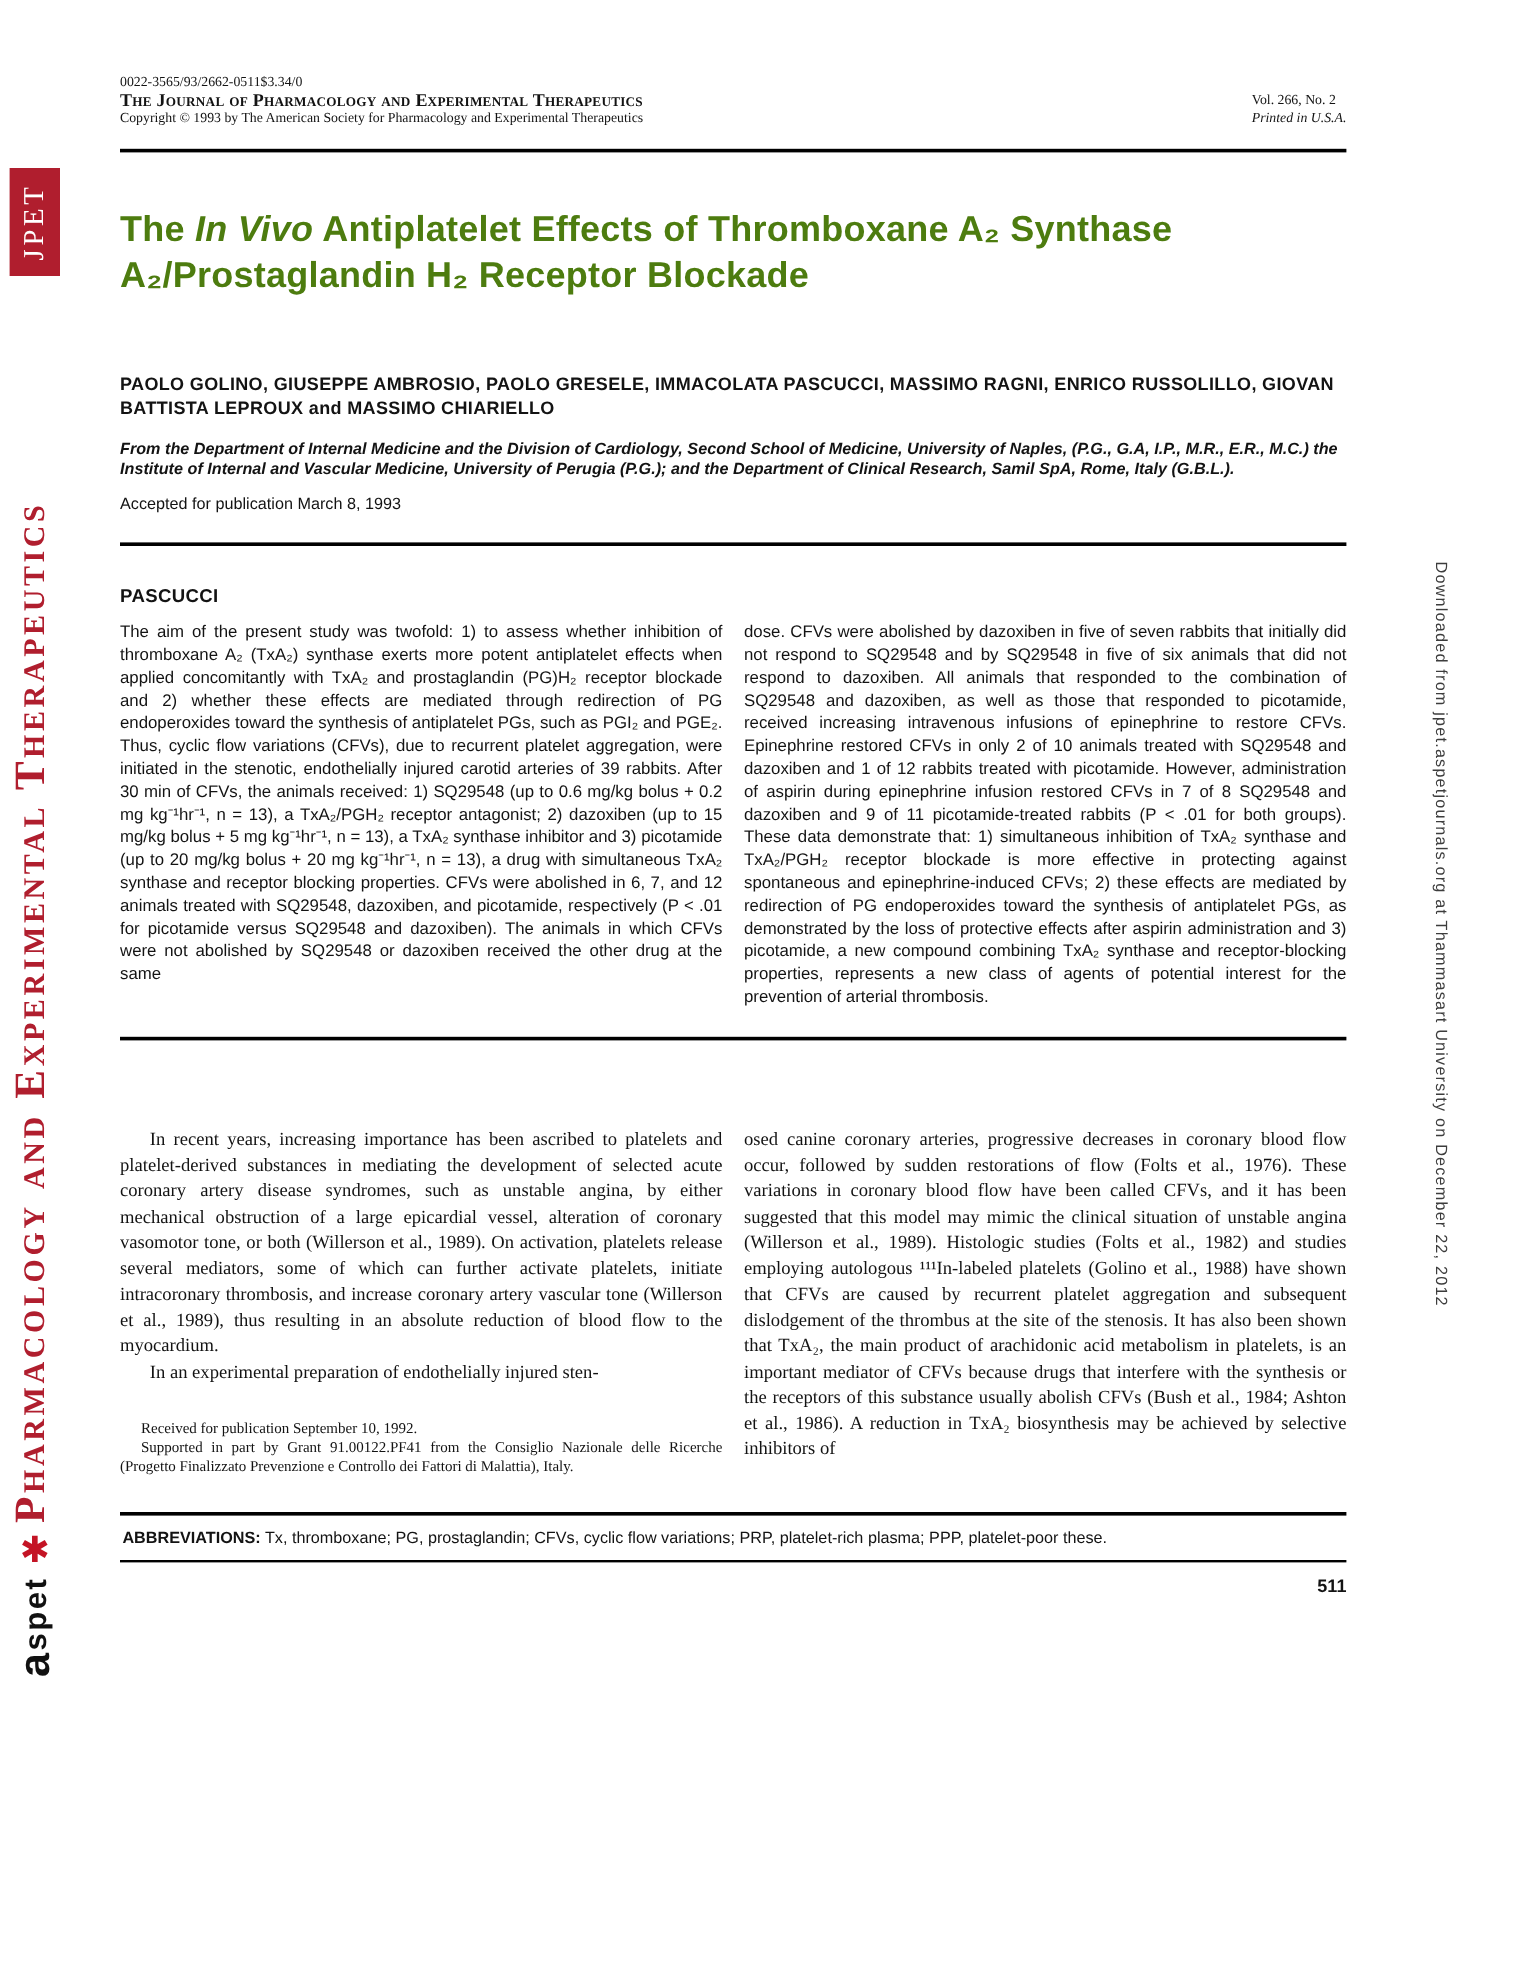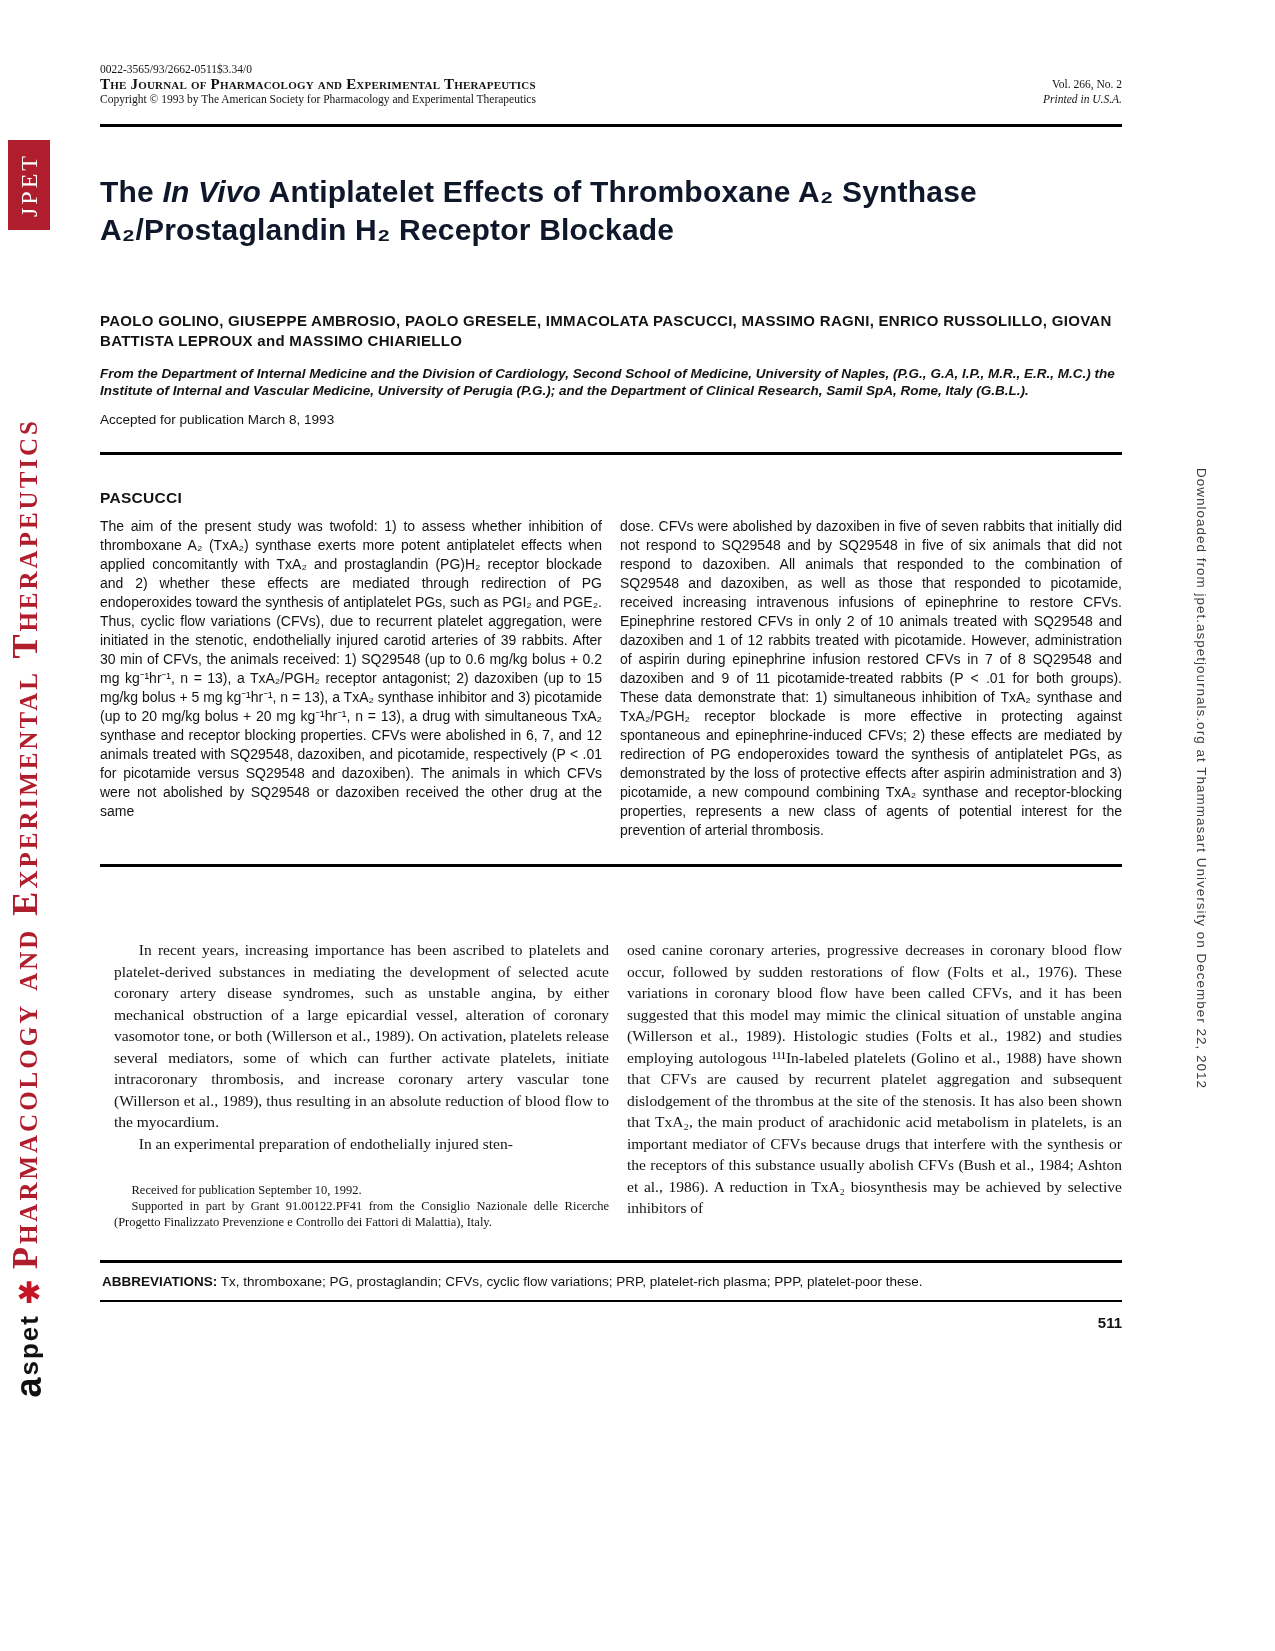--- a/index.html
+++ b/index.html
@@ -46,43 +46,43 @@
   }
 
   
   .content{position:absolute;left:100px;top:62px;width:1022px;}
 
   .masthead{display:flex;justify-content:space-between;align-items:flex-end;
     font-family:"Liberation Serif",serif;}
   .mh-code{font-size:11.5px;line-height:15px;}
   .mh-journal{font-size:15px;line-height:15px;font-variant:small-caps;font-weight:bold;letter-spacing:0.2px;}
   .mh-copy{font-size:11.5px;line-height:15px;}
-  .masthead-right{text-align:right;font-size:11.5px;line-height:15px;margin-left:24px;}
+  .masthead-right{font-size:11.5px;line-height:15px;margin-left:24px;}
   .italic{font-style:italic;}
 
   .rule{border:none;border-top:3px solid #000;margin:0;}
   .rule-masthead{margin-top:17px;}
   .rule-head{margin-top:24px;}
   .rule-abstract{margin-top:24px;}
 
   .title{
     margin:46px 0 0 0;font-weight:bold;font-size:30px;line-height:38px;
-    letter-spacing:0.2px;color:#0f172a;font-family:"Liberation Sans",sans-serif;
+    letter-spacing:0.2px;color:#4d7c0f;font-family:"Liberation Sans",sans-serif;
   }
   .t-line{display:block;}
 
   .authors{margin-top:62px;font-size:15px;font-weight:bold;line-height:20px;letter-spacing:0.3px;}
   .affiliation{margin-top:14px;font-size:13.5px;font-weight:bold;font-style:italic;line-height:17px;}
   .accepted{margin-top:12px;font-size:13.5px;line-height:17px;}
 
   .abstract-heading{margin:34px 0 0 0;font-size:15.5px;font-weight:bold;letter-spacing:0.3px;}
   .cols{display:flex;gap:18px;margin-top:10px;}
   .acol{flex:1;margin:0;font-size:14px;line-height:19px;text-align:justify;}
 
-  .body-cols{display:flex;gap:18px;margin-top:72px;font-family:"Liberation Serif",serif;margin-left:14px;}
+  .body-cols{display:flex;gap:18px;margin-top:72px;font-family:"Liberation Serif",serif;}
   .bcol{flex:1;min-width:0;}
   .bp{margin:0;font-size:15.5px;line-height:21.5px;text-align:justify;}
   .bp.indent{text-indent:1.6em;}
 
   .footnotes{margin-top:28px;}
   .footnotes p{margin:0;font-size:12.5px;line-height:16px;text-indent:1.4em;text-align:justify;}
 
   .abbrev{
     margin-top:30px;border-top:3px solid #000;border-bottom:2px solid #000;
     padding:10px 2px;font-size:13.5px;line-height:17px;

